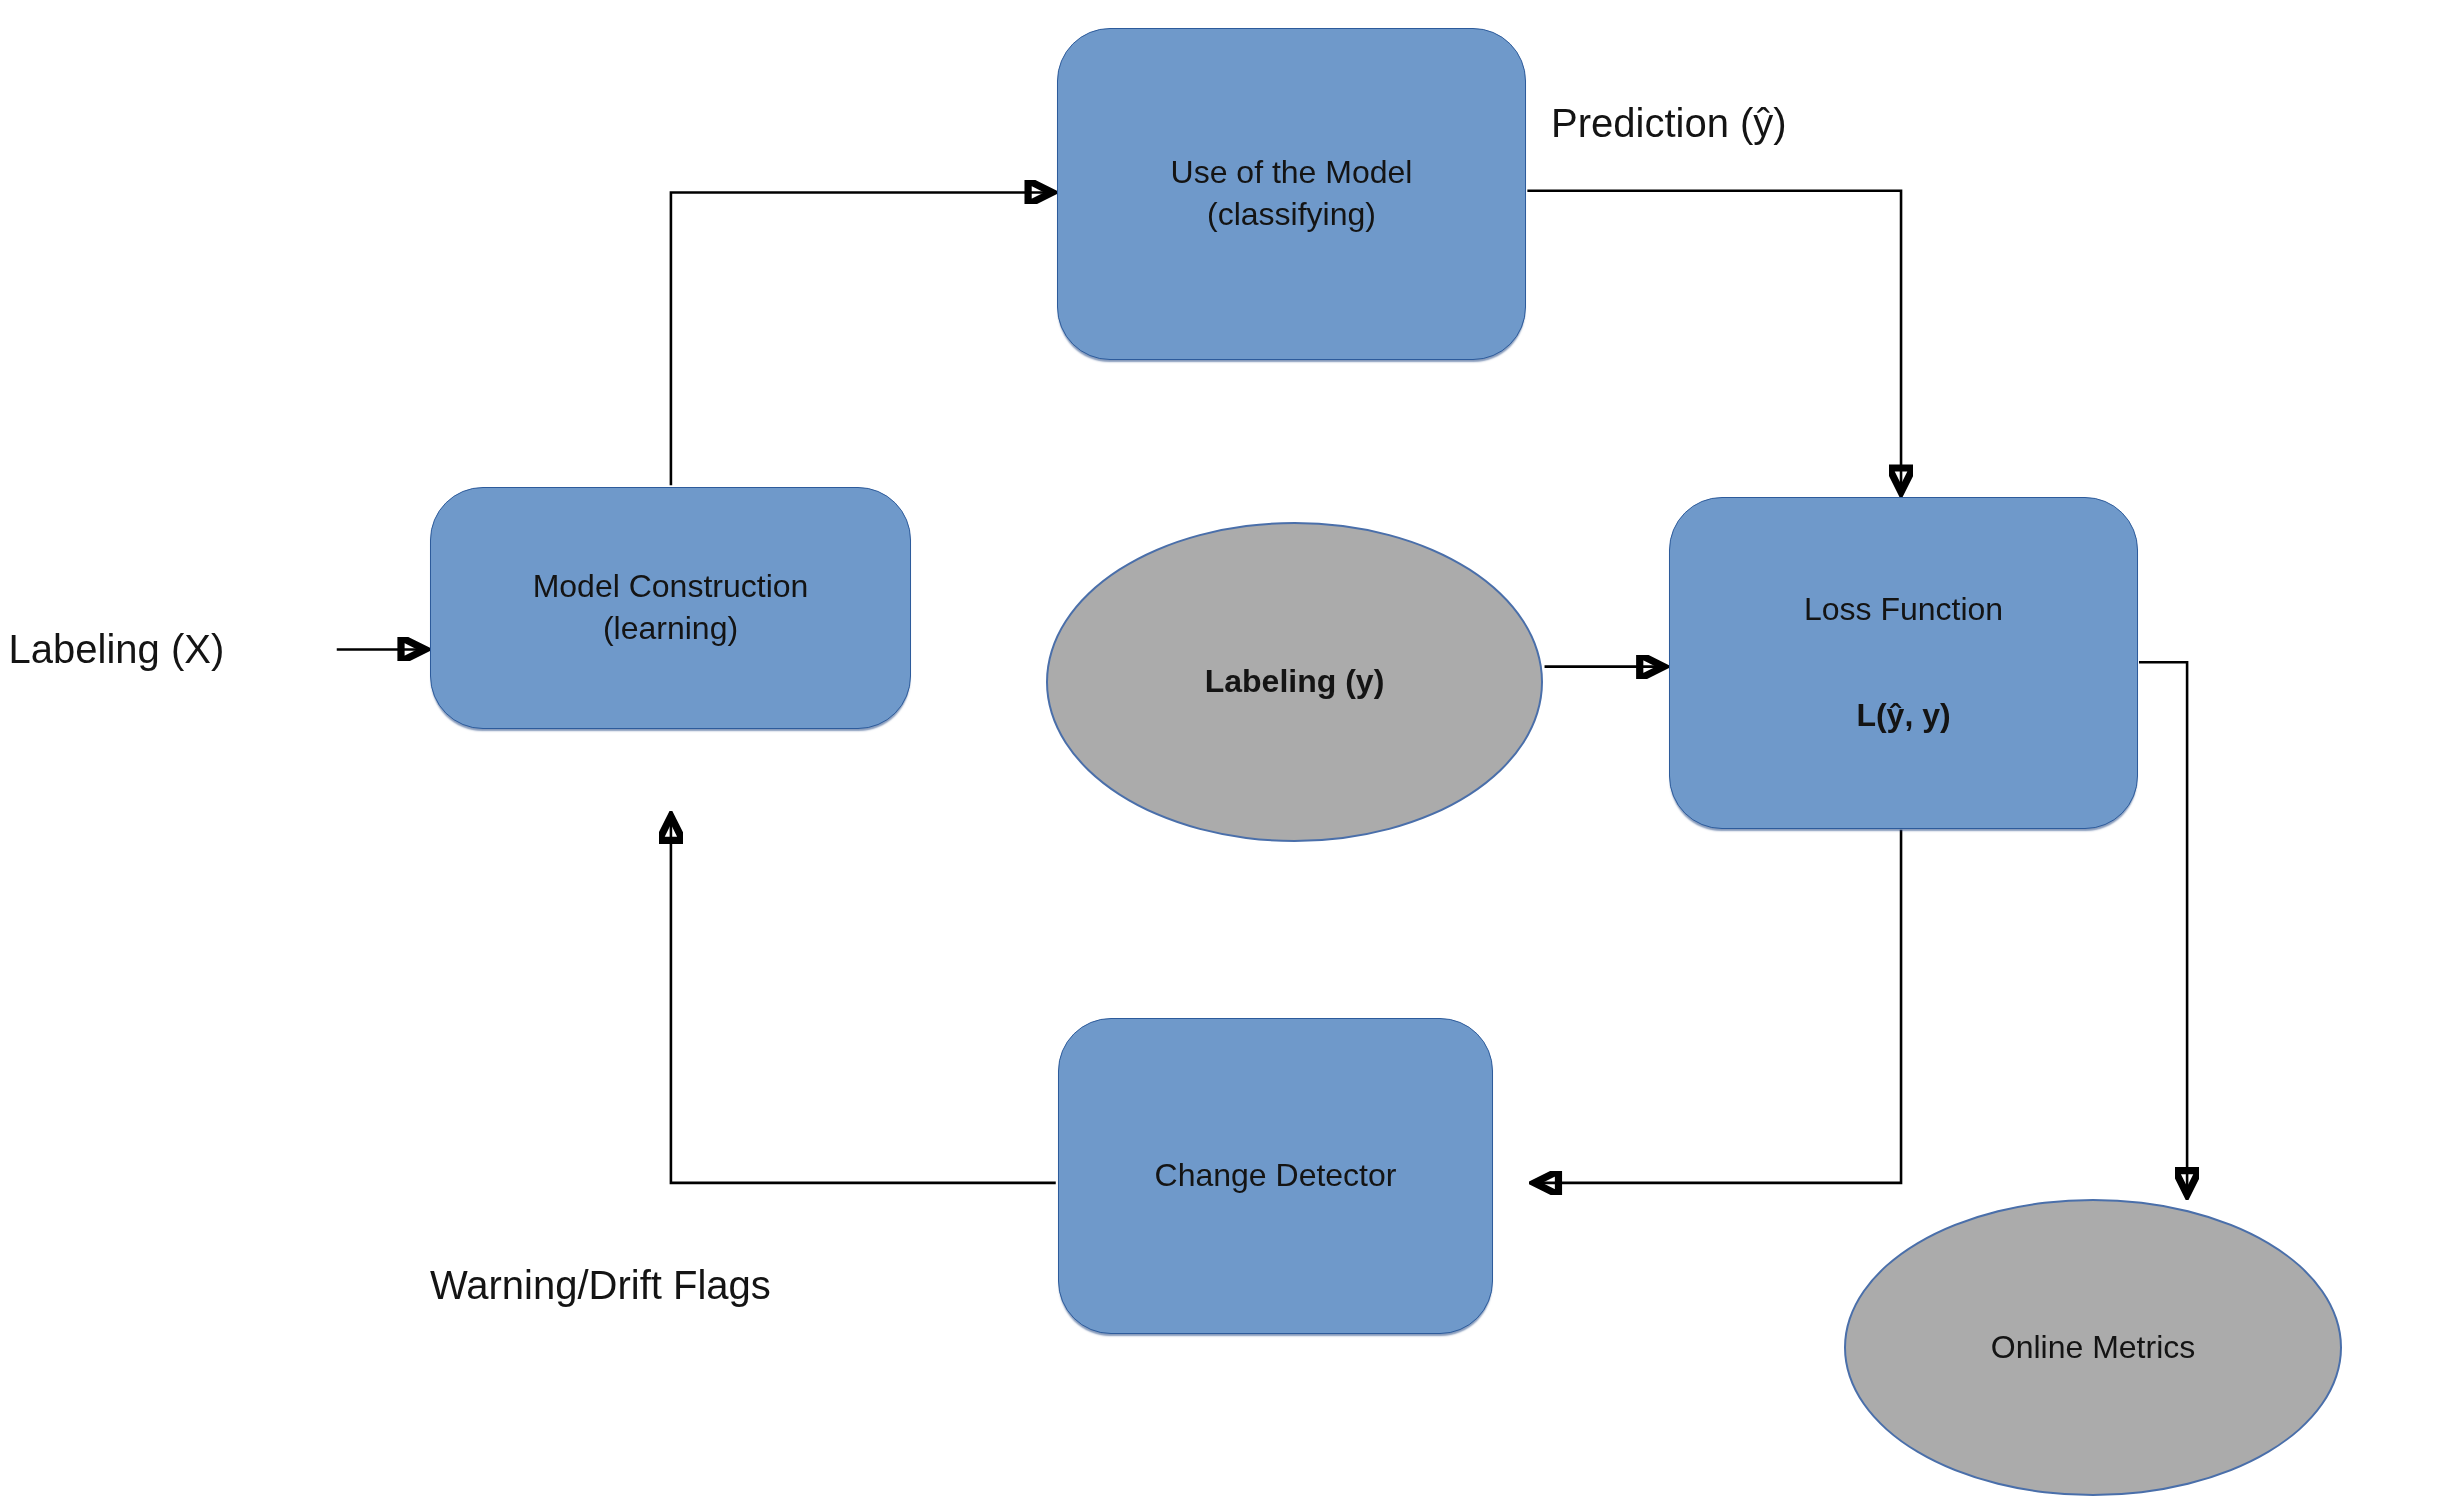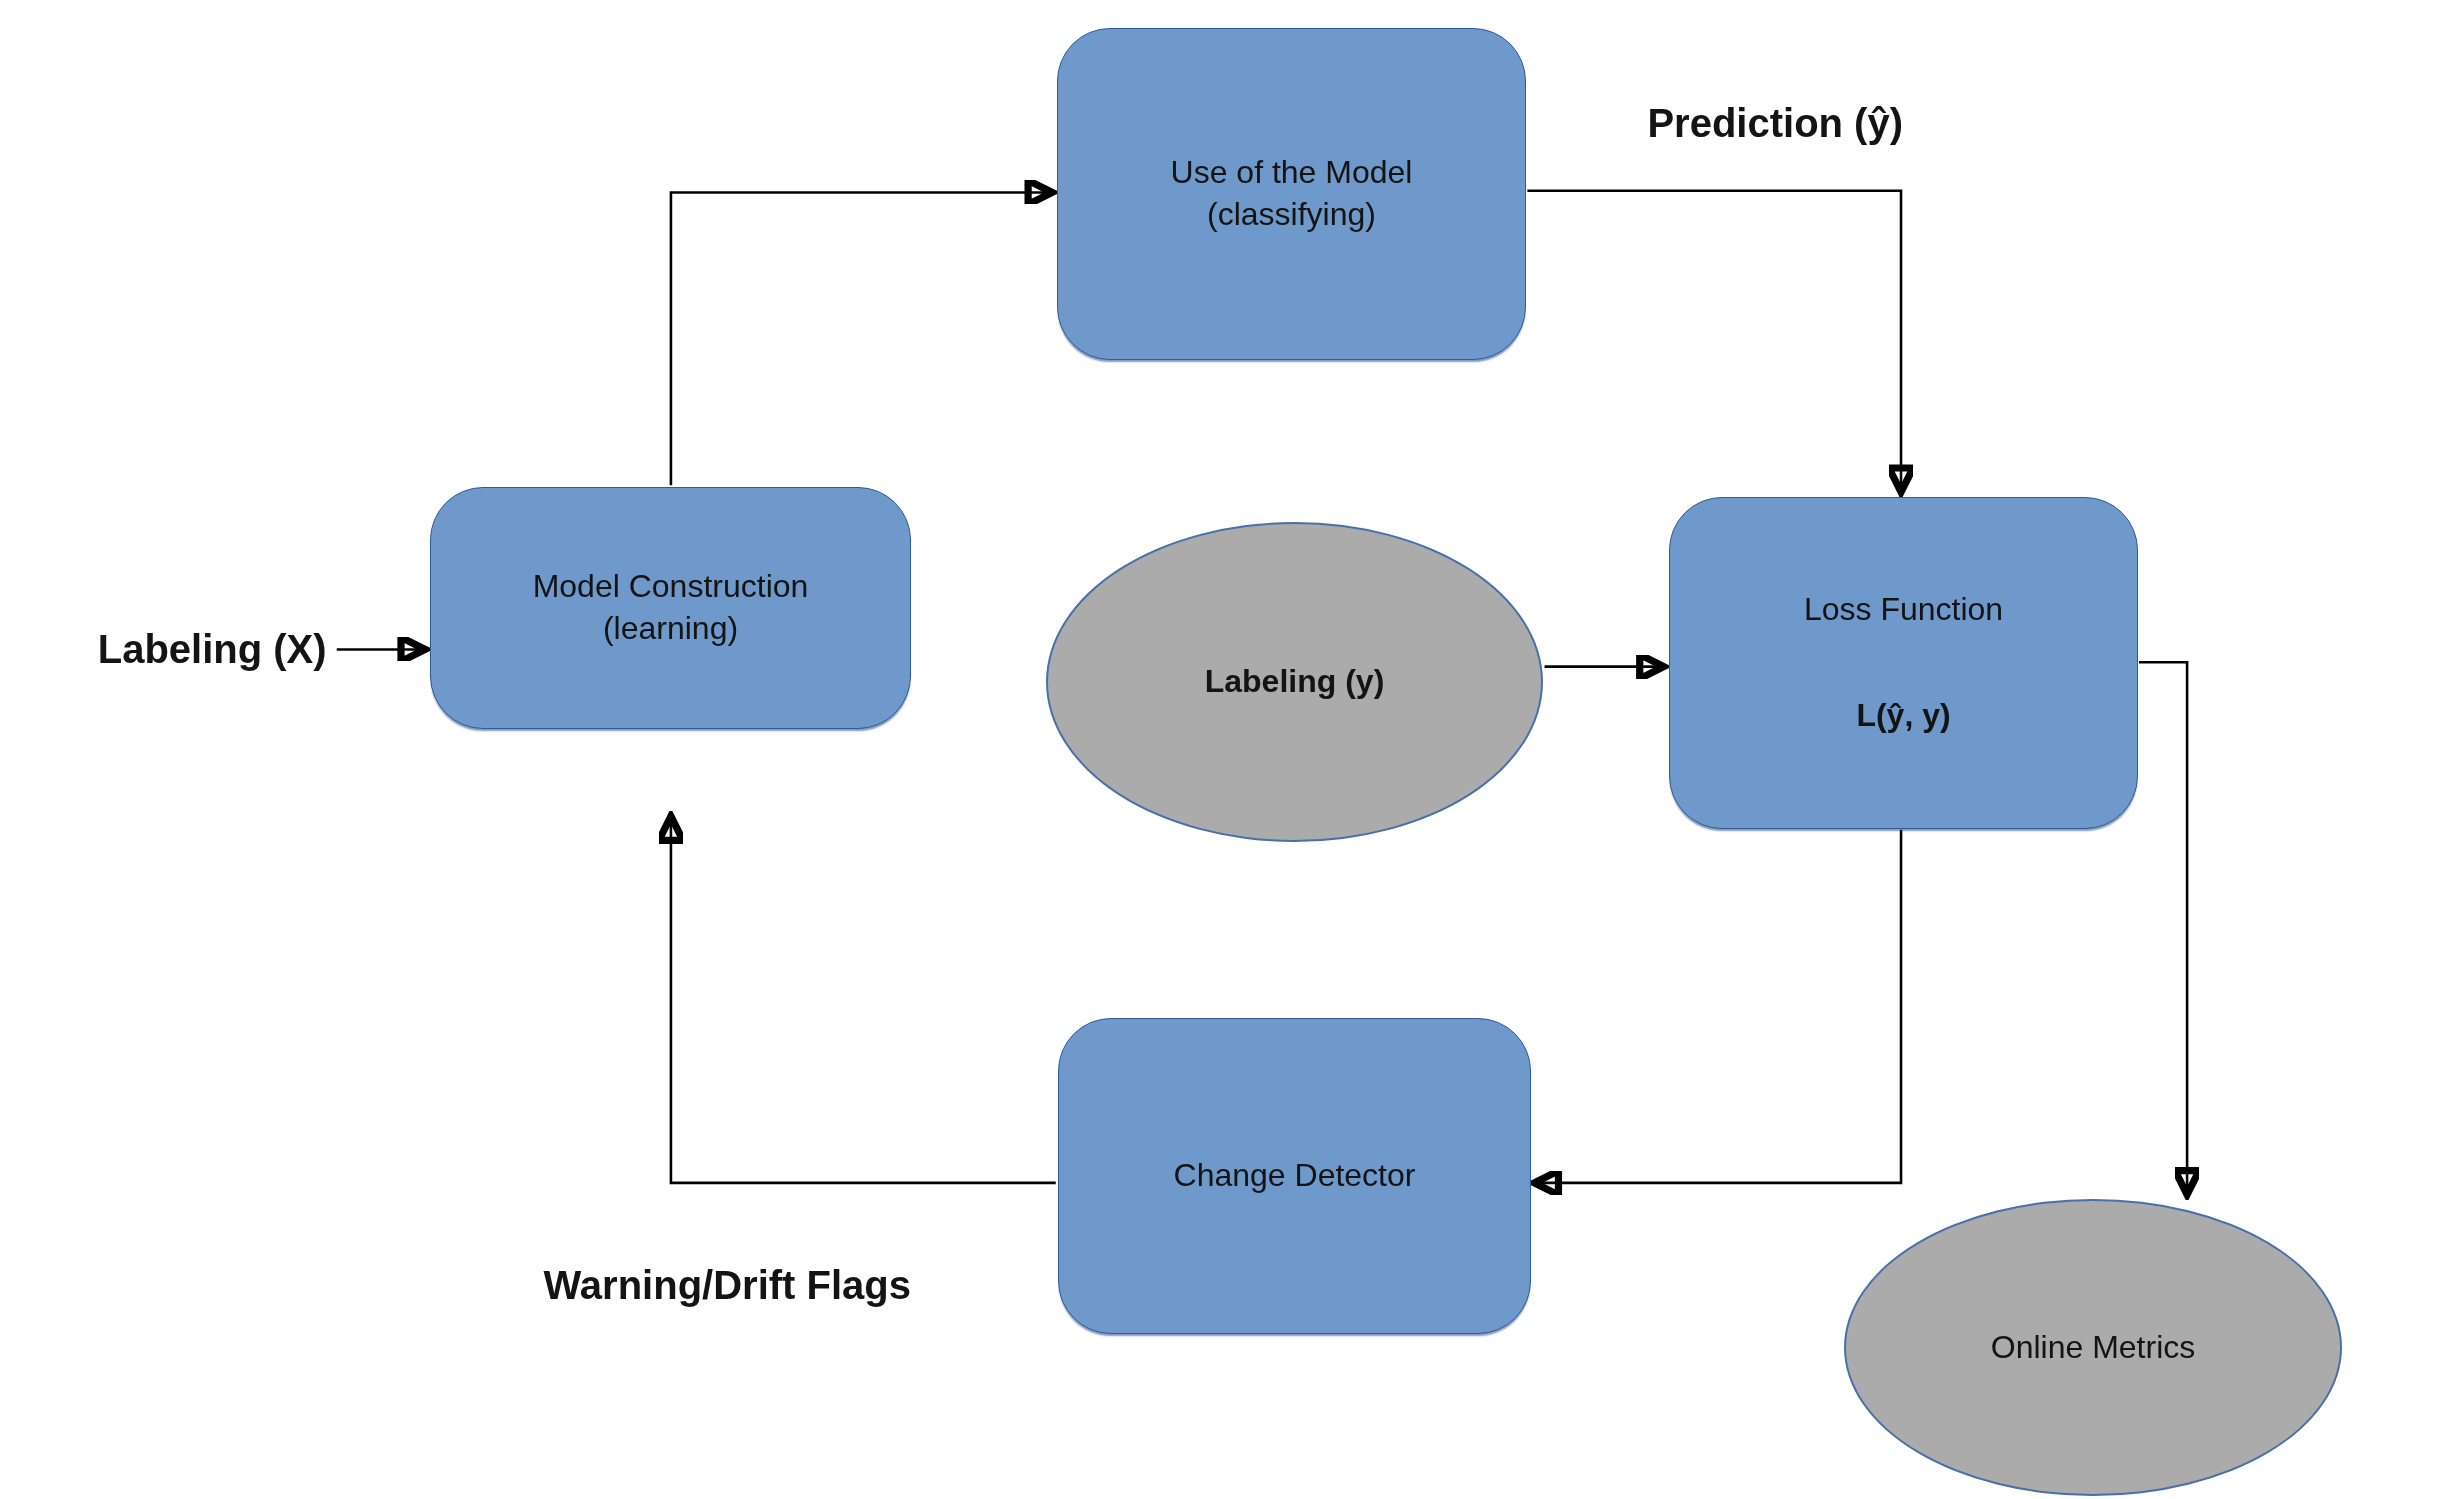--- a/index.html
+++ b/index.html
@@ -43,29 +43,29 @@
     box-shadow:0 3.4px 1.7px -1.7px rgba(32,70,130,.55);
   }
   .ellipse-node{
     background:var(--ellipse-fill);
     border:2.6px solid var(--ellipse-border);
     border-radius:50%;
   }
   .node-use-model   {left:1057px;top:27.5px;  width:469px;height:332px;}
   .node-model-constr{left:430px; top:487px; width:481px;height:242px;}
   .node-loss        {left:1669px;top:497px; width:469px;height:332px;gap:64px;}
-  .node-change      {left:1058px;top:1018px;width:473px;height:316px;}
+  .node-change      {left:1058px;top:1018px;width:435px;height:316px;}
   .node-labeling    {left:1046px;top:522px; width:497px;height:320px;font-weight:bold;}
   .node-online      {left:1844px;top:1199px;width:498px;height:297px;}
   .formula{font-weight:bold;}
   .edge-label{
     position:absolute;
-    font-weight:bold;
+    font-weight:normal;
     font-size:40px;line-height:1.1;
-    text-align:right;
+    text-align:left;
   }
   .label-samples   {left:8.6px;  top:627px; width:318px;}
   .label-prediction{left:1551px;top:101px; width:352px;}
   .label-warning   {left:430px; top:1223px;width:481px;margin-top:40px;}
 </style>
 </head>
 <body>
 
 <div class="canvas">
 

